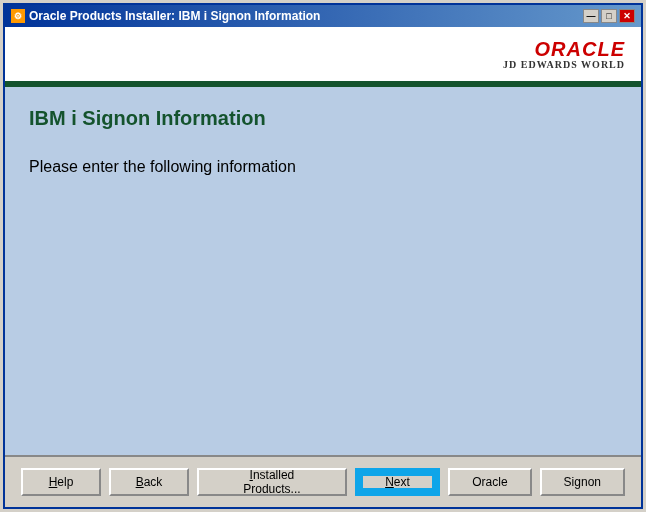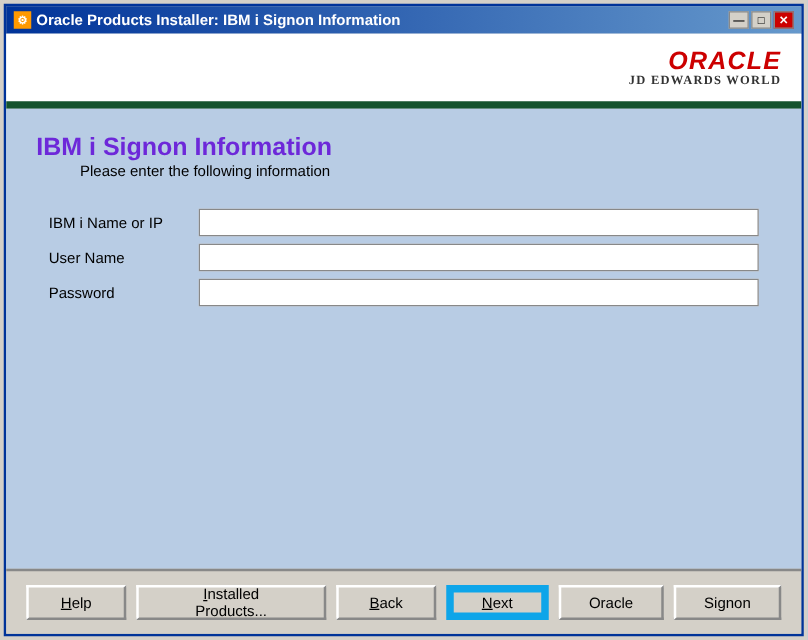--- a/index.html
+++ b/index.html
@@ -108,28 +108,27 @@
       font-family: Liberation Serif, serif;
     }
     .main-content {
       flex: 1;
       padding: 20px 24px;
       background: #b8cce4;
     }
     .page-title {
       font-size: 20px;
       font-weight: bold;
-      color: #6d28d9;
-      margin-bottom: 0;
+      color: #14532d;
+      margin-bottom: 28px;
     }
     .instructions {
-      font-size: 12px;
+      font-size: 16px;
       color: #000;
       margin-bottom: 20px;
-      margin-left: 35px;
     }
     .form-table {
       border-collapse: collapse;
       width: 100%;
     }
     .form-table tr {
       height: 28px;
     }
     .form-table td.label {
       width: 130px;
@@ -172,21 +171,21 @@
       border-top-color: #fff;
       border-left-color: #fff;
       font-size: 12px;
       cursor: pointer;
       display: flex;
       align-items: center;
       justify-content: center;
       font-family: Arial, sans-serif;
     }
     .btn.active {
-      border: 6px solid #0ea5e9;
+      border: 8px solid #0ea5e9;
     }
     .btn-underline {
       text-decoration: underline;
     }
   </style>
 </head>
 <body>
 
 <div class="window">
 
@@ -208,54 +207,32 @@
       <div class="oracle-logo">
         <span class="oracle-text">ORACLE</span>
         <span class="oracle-sub">JD EDWARDS WORLD</span>
       </div>
     </div>
 
     <div class="main-content">
       <div class="page-title">IBM i Signon Information</div>
       <div class="instructions">Please enter the following information</div>
 
-      <table class="form-table">
-        <tbody>
-            <tr>
-          <td class="label">IBM i Name or IP</td>
-          <td class="field">
-            <input class="form-input" type="text" value="" style="">
-          </td>
-        </tr>
-        <tr>
-          <td class="label">User Name</td>
-          <td class="field">
-            <input class="form-input" type="text" value="" style="">
-          </td>
-        </tr>
-        <tr>
-          <td class="label">Password</td>
-          <td class="field">
-            <input class="form-input" type="password" value="" style="">
-          </td>
-        </tr>
-      </tbody>
-        </table>
     </div>
   </div>
 
   <div class="footer">
     <button class="btn">
       <span><span class="btn-underline">H</span>elp</span>
     </button>
     <button class="btn">
+      <span><span class="btn-underline">B</span>ack</span>
+    </button>
+    <button class="btn">
       <span><span class="btn-underline">I</span>nstalled Products...</span>
-    </button>
-    <button class="btn">
-      <span><span class="btn-underline">B</span>ack</span>
     </button>
     <button class="btn active">
       <span><span class="btn-underline">N</span>ext</span>
     </button>
     <button class="btn">
       <span>Oracle</span>
     </button>
     <button class="btn">
       <span>Signon</span>
     </button>

